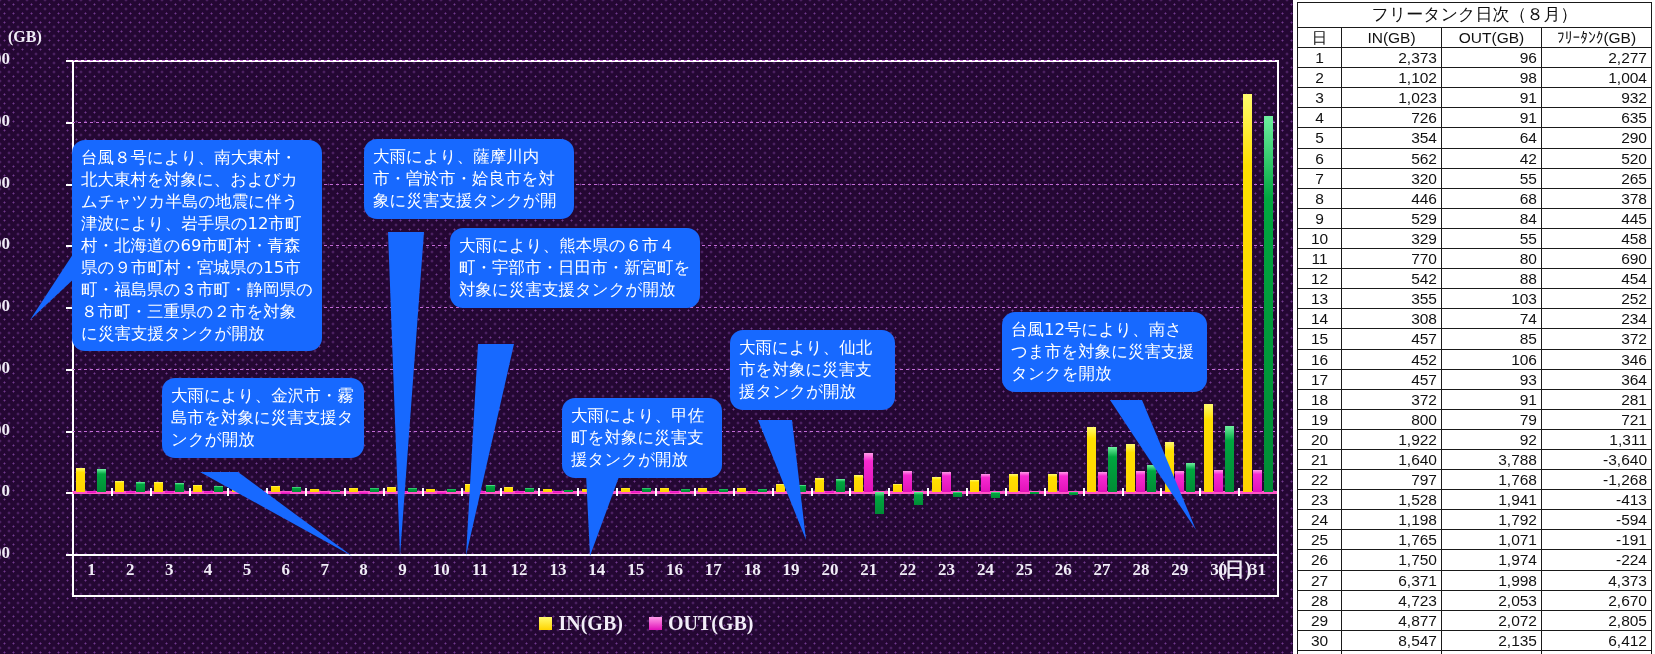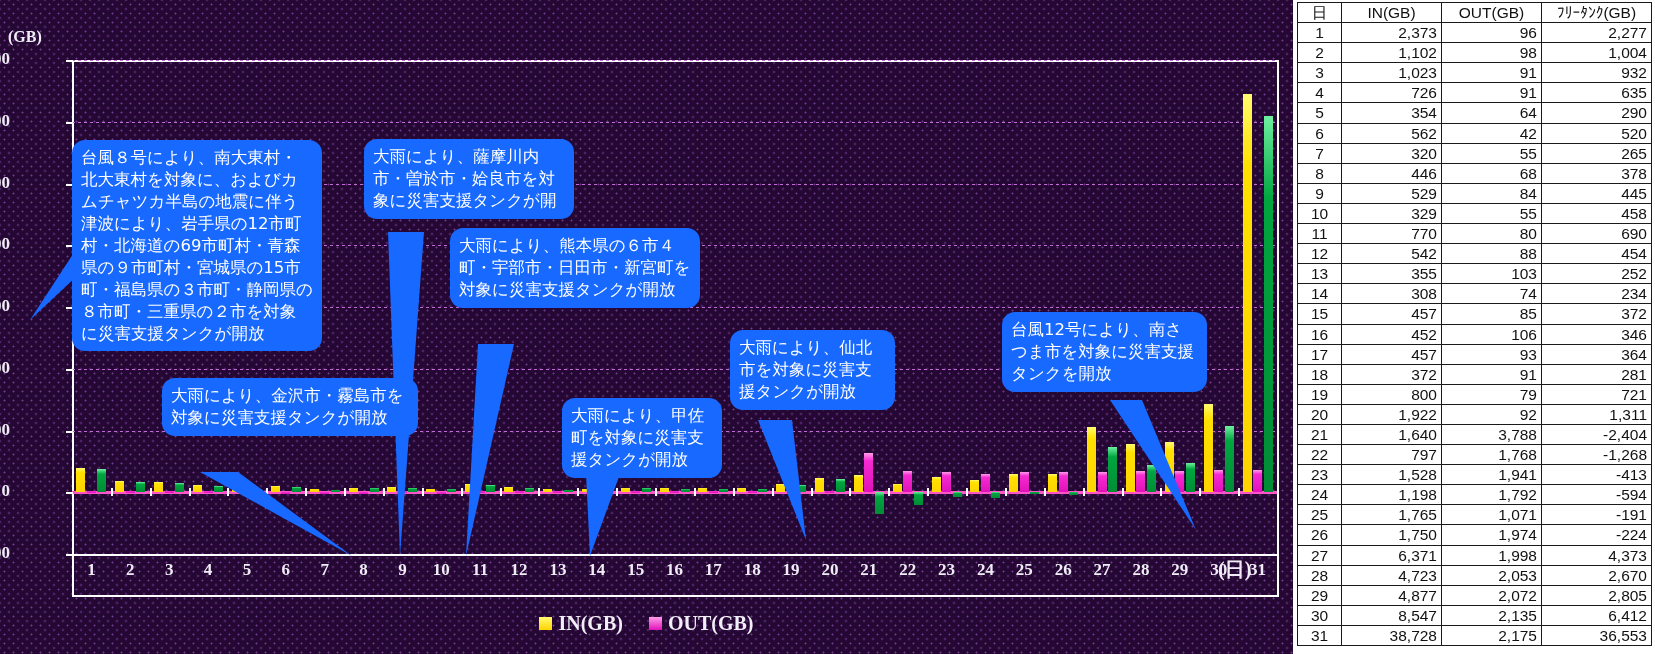--- a/index.html
+++ b/index.html
@@ -393,38 +393,41 @@
         <svg width="1293" height="654" style="position: absolute; left: 0px; top: 0px;">
           <polygon points="90,228 128,228 30,320" fill="#1769ff"></polygon>
           <polygon points="200,472 238,472 352,556" fill="#1769ff"></polygon>
           <polygon points="388,232 424,232 400,556" fill="#1769ff"></polygon>
           <polygon points="478,344 514,344 466,556" fill="#1769ff"></polygon>
           <polygon points="586,474 620,474 590,556" fill="#1769ff"></polygon>
           <polygon points="758,420 792,420 806,540" fill="#1769ff"></polygon>
           <polygon points="1110,400 1142,400 1196,530" fill="#1769ff"></polygon>
         </svg>
         <div class="callout" style="left: 72px; top: 140px; width: 250px;">台風８号により、南大東村・北大東村を対象に、およびカムチャツカ半島の地震に伴う津波により、岩手県の12市町村・北海道の69市町村・青森県の９市町村・宮城県の15市町・福島県の３市町・静岡県の８市町・三重県の２市を対象に災害支援タンクが開放</div>
-        <div class="callout" style="left: 162px; top: 378px; width: 256px;">大雨により、金沢市・霧島市を対象に災害支援タンクが開放</div>
+        <div class="callout" style="left: 162px; top: 378px; width: 202px;">大雨により、金沢市・霧島市を対象に災害支援タンクが開放</div>
         <div class="callout" style="left: 364px; top: 139px; width: 210px;">大雨により、薩摩川内市・曽於市・姶良市を対象に災害支援タンクが開</div>
         <div class="callout" style="left: 450px; top: 228px; width: 250px;">大雨により、熊本県の６市４町・宇部市・日田市・新宮町を対象に災害支援タンクが開放</div>
         <div class="callout" style="left: 562px; top: 398px; width: 160px;">大雨により、甲佐町を対象に災害支援タンクが開放</div>
         <div class="callout" style="left: 730px; top: 330px; width: 165px;">大雨により、仙北市を対象に災害支援タンクが開放</div>
         <div class="callout" style="left: 1002px; top: 312px; width: 205px;">台風12号により、南さつま市を対象に災害支援タンクを開放</div>
       </div>
   </div>
 
   <div id="table-panel">
     <table>
       <colgroup>
           <col class="c1">
           <col class="c2">
           <col class="c3">
           <col class="c4">
         </colgroup>
       <thead>
+        <tr>
+            <th id="tbl-caption" colspan="4">フリータンク日次（８月）</th>
+          </tr>
         <tr id="thead-row">
             <th>日</th>
             <th>IN(GB)</th>
             <th>OUT(GB)</th>
             <th>ﾌﾘｰﾀﾝｸ(GB)</th>
           </tr>
       </thead>
       <tbody id="tbody">
           <tr>
             <td class="day">1</td>
@@ -543,21 +546,21 @@
           <tr>
             <td class="day">20</td>
             <td class="num">1,922</td>
             <td class="num">92</td>
             <td class="num">1,311</td>
           </tr>
           <tr>
             <td class="day">21</td>
             <td class="num">1,640</td>
             <td class="num">3,788</td>
-            <td class="num">-2,404</td>
+            <td class="num">-3,640</td>
           </tr>
           <tr>
             <td class="day">22</td>
             <td class="num">797</td>
             <td class="num">1,768</td>
             <td class="num">-1,268</td>
           </tr>
           <tr>
             <td class="day">23</td>
             <td class="num">1,528</td>

